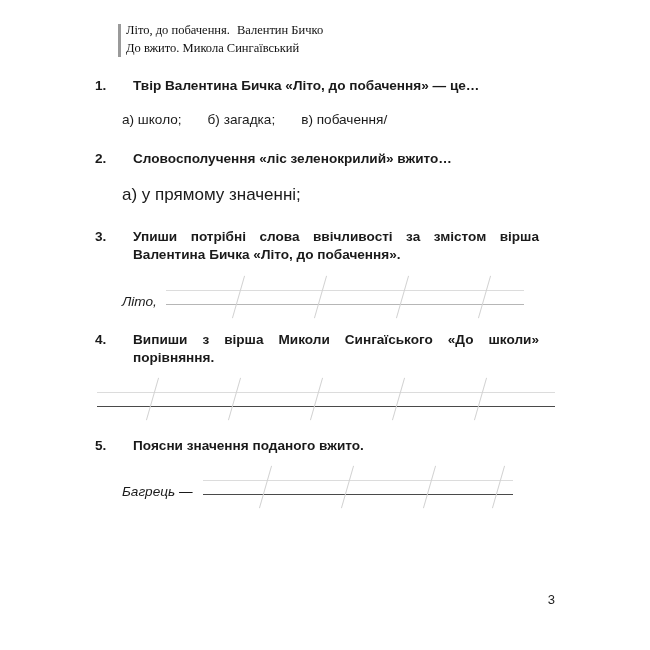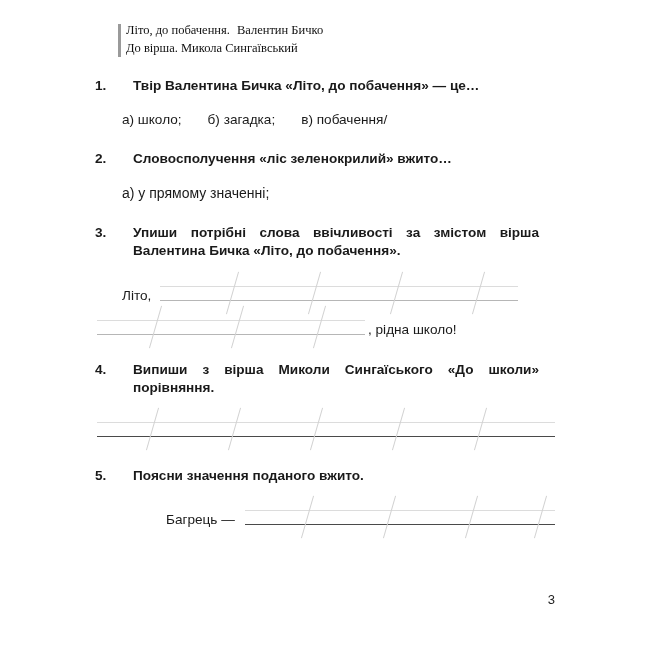--- a/index.html
+++ b/index.html
@@ -95,21 +95,21 @@
     font-weight: normal;
     font-size: 13.6px;
     line-height: 1.33;
     margin-top: 2px;
     padding-left: 5px;
     white-space: nowrap;
   }
   .opt-gap { display: inline-block; width: 26px; }
   .opts-stack {
     font-weight: normal;
-    font-size: 14px;
+    font-size: 17px;
     line-height: 1.33;
     padding-left: 5px;
   }
   .opts-stack > div { margin-top: 11px; }
 
   
   .wl {
     position: relative;
     height: 28px;
   }
@@ -141,21 +141,22 @@
     top: 0;
     bottom: 0;
     width: 0;
     border-left: 1.5px solid #d2d2d2;
     transform: rotate(16deg);
     transform-origin: center;
   }
 
   .row {
     display: flex;
-    align-items: center;
+    align-items: flex-end;
+    font-style: italic;
   }
   .row .lead {
     font-size: 13.6px;
     font-weight: normal;
     line-height: 1;
     padding-top: 11px;
     white-space: nowrap;
   }
   .row .tail {
     font-size: 13.6px;
@@ -184,21 +185,21 @@
 
 <div class="page">
 
 
   <div class="source-block">
     <div class="source-bar"></div>
     <div class="source-line">
       <span class="source-title">Літо, до побачення.</span><span class="src-gap"></span><span class="source-author">Валентин Бичко</span>
     </div>
     <div class="source-line">
-      <span class="source-title">До вірша.</span> <span class="source-author">Микола Сингаївський</span>
+      <span class="source-title">До вжито.</span> <span class="source-author">Микола Сингаївський</span>
     </div>
   </div>
 
   <div class="q" style="margin-top:19px;">
     <span class="q-num">1.</span>
     <div class="q-text">Твір Валентина Бичка «Літо, до побачення» — це…</div>
     <div class="opts-inline">
       <span>а) школо;</span><span class="opt-gap"></span><span>б) загадка;</span><span class="opt-gap"></span><span>в) побачення/</span>
     </div>
   </div>
@@ -227,36 +228,20 @@
             <div class="slash" style="left:72px;"></div>
             <div class="slash" style="left:154px;"></div>
             <div class="slash" style="left:236px;"></div>
             <div class="slash" style="left:318px;"></div>
           </div>
         </div>
       </div>
     </div>
   </div>
 
-  <div style="margin-top:6px; padding-left:97px;">
-    <div class="row">
-      <div class="linewrap" style="width:268px;">
-        <div class="wl">
-          <div class="guide-top"></div>
-          <div class="guide-bot"></div>
-          <div class="slashes">
-            <div class="slash" style="left:58px;"></div>
-            <div class="slash" style="left:140px;"></div>
-            <div class="slash" style="left:222px;"></div>
-          </div>
-        </div>
-      </div>
-      <span class="tail">, рідна школо!</span>
-    </div>
-  </div>
 
   <div class="q" style="margin-top:22px;">
     <span class="q-num">4.</span>
     <div class="q-text justify">Випиши з вірша Миколи Сингаїського «До школи» порівняння.</div>
   </div>
 
   <div style="margin-top:16px; padding-left:97px; padding-right:95px;">
     <div class="wl dark">
       <div class="guide-top"></div>
       <div class="guide-bot"></div>
@@ -268,21 +253,21 @@
         <div class="slash" style="left:383px;"></div>
       </div>
     </div>
   </div>
 
   <div class="q" style="margin-top:26px;">
     <span class="q-num">5.</span>
     <div class="q-text">Поясни значення поданого вжито.</div>
   </div>
 
-  <div style="margin-top:8px; padding-left:122px; padding-right:118px;margin-left:44px;">
+  <div style="margin-top:8px; padding-left:122px; padding-right:118px;">
     <div class="row">
       <span class="lead">Багрець —</span>
       <div class="linewrap" style="width:310px; margin-left:10px;">
         <div class="wl dark">
           <div class="guide-top"></div>
           <div class="guide-bot"></div>
           <div class="slashes">
             <div class="slash" style="left:62px;"></div>
             <div class="slash" style="left:144px;"></div>
             <div class="slash" style="left:226px;"></div>

